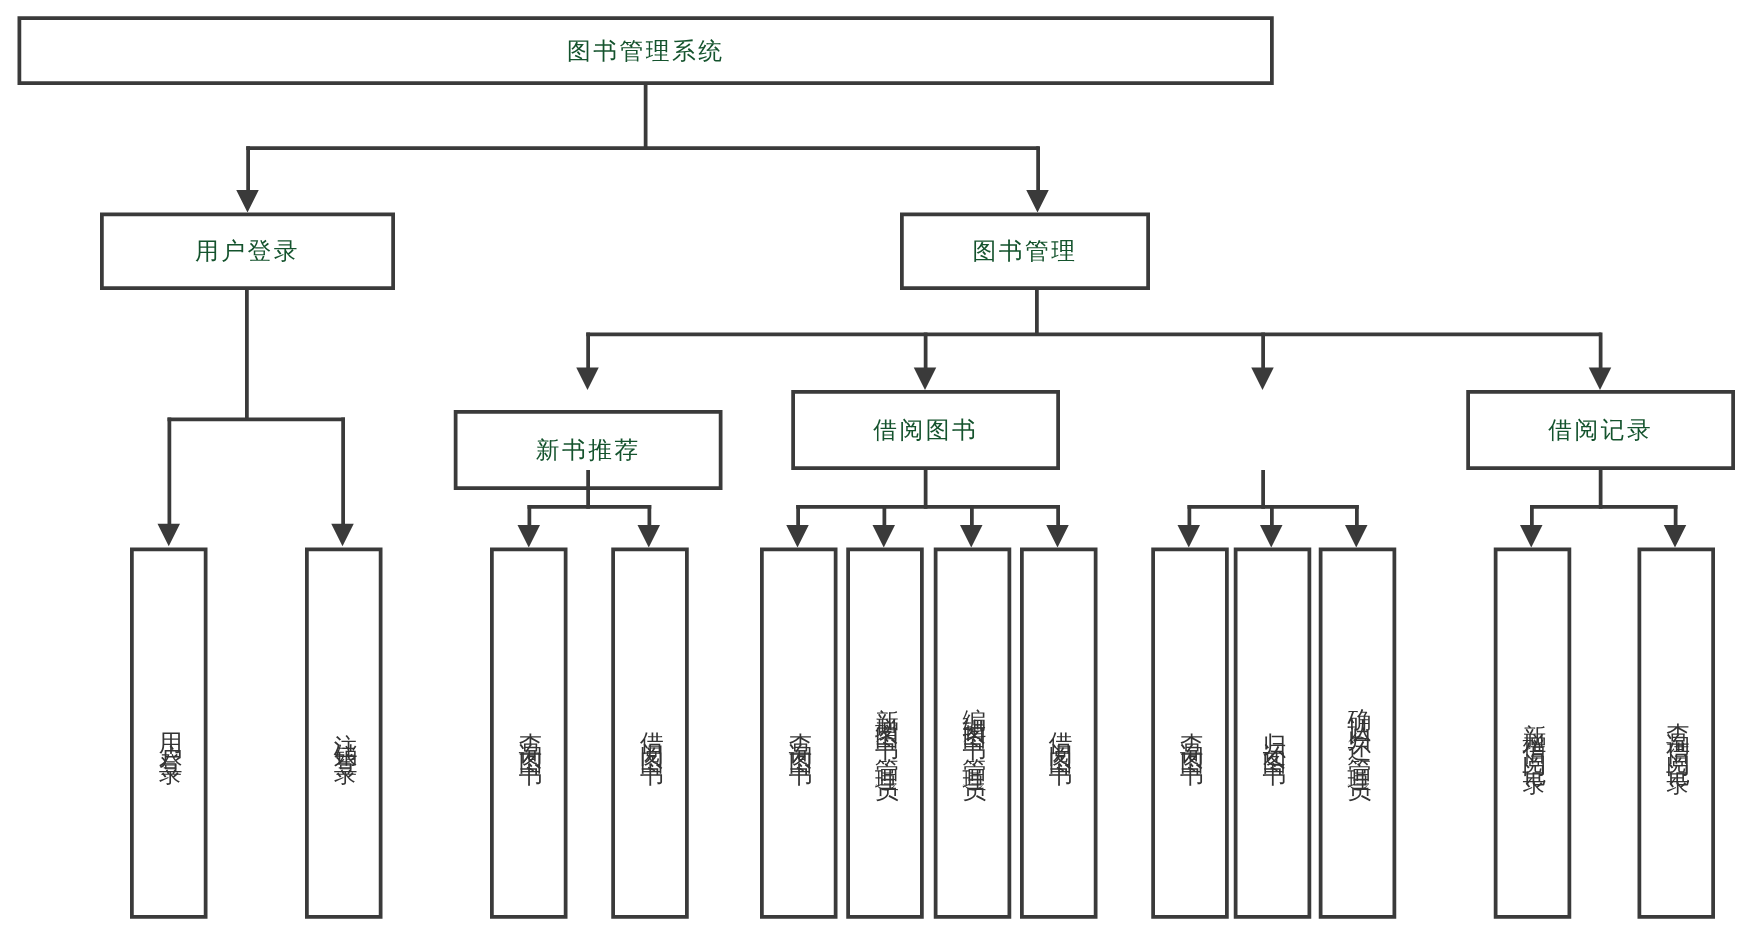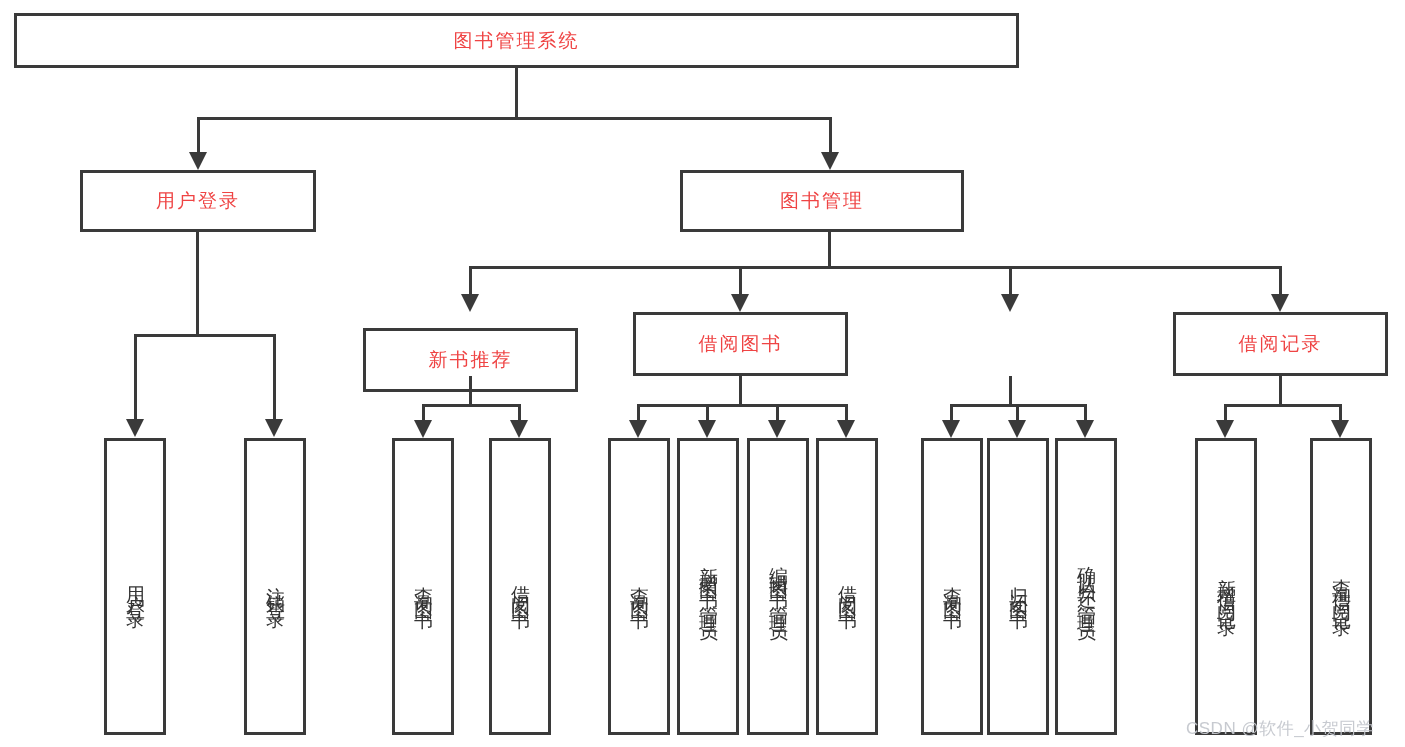--- a/index.html
+++ b/index.html
@@ -16,21 +16,21 @@
     border:3px solid #3a3a3a;
     background:#ffffff;
     display:flex;
     align-items:center;
     justify-content:center;
     color:#333333;
   }
   .h-label{
     font-size:19px;
     letter-spacing:2px;
-    color:#ef4444;
+    color:#14532d;
     white-space:nowrap;
   }
   .v-label{
     writing-mode:vertical-rl;
     font-size:19px;
     letter-spacing:8px;
     line-height:1.1;
     color:#333333;
   }
   .vline{position:absolute;width:3px;background:#3a3a3a;}
@@ -63,21 +63,21 @@
   <div class="vline" style="left:515px;top:68px;height:50px"></div>
   <div class="hline" style="left:197px;top:117px;width:634px"></div>
   <div class="vline" style="left:197px;top:117px;height:36px"></div>
   <div class="arrow" style="left:189px;top:152px"></div>
   <div class="vline" style="left:829px;top:117px;height:36px"></div>
   <div class="arrow" style="left:821px;top:152px"></div>
 
   <div class="box" style="left:80px;top:170px;width:236px;height:62px">
     <span class="h-label">用户登录</span>
   </div>
-  <div class="box" style="left:680px;top:170px;width:284px;height:62px">
+  <div class="box" style="left:720px;top:170px;width:200px;height:62px">
     <span class="h-label">图书管理</span>
   </div>
 
   <div class="vline" style="left:196px;top:232px;height:103px"></div>
   <div class="hline" style="left:134px;top:334px;width:142px"></div>
   <div class="vline" style="left:134px;top:334px;height:86px"></div>
   <div class="arrow" style="left:126px;top:419px"></div>
   <div class="vline" style="left:273px;top:334px;height:86px"></div>
   <div class="arrow" style="left:265px;top:419px"></div>
 
@@ -173,15 +173,14 @@
     <span class="v-label">确认归还（管理员）</span>
   </div>
 
   <div class="box" style="left:1195px;top:438px;width:62px;height:297px">
     <span class="v-label">新增借阅记录</span>
   </div>
   <div class="box" style="left:1310px;top:438px;width:62px;height:297px">
     <span class="v-label">查询借阅记录</span>
   </div>
 
-  <div class="watermark">CSDN @软件_小贺同学</div>
 
 </div>
 
 </body></html>

